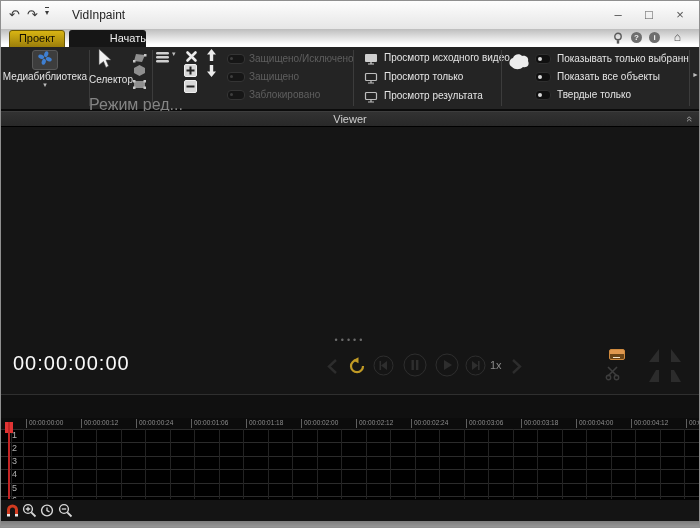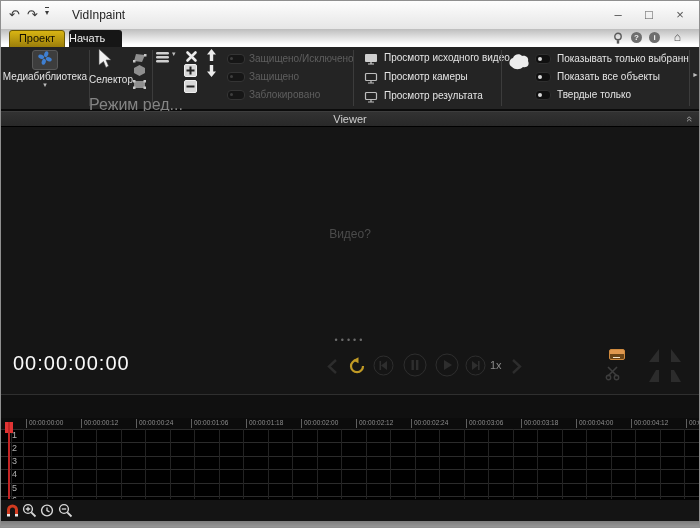--- a/index.html
+++ b/index.html
@@ -10,22 +10,22 @@
   
   #titlebar{left:0;top:0;width:100%;height:28px;background:linear-gradient(#fdfdfd,#e6e6e6);}
   .qat{color:#3a3a3a;font-size:13px;line-height:18px;}
   #win-title{left:71px;top:7px;font-size:12px;color:#1f1f1f;}
   .wbtn{width:30px;height:24px;top:2px;text-align:center;color:#555;font-size:13px;line-height:24px;}
   
   #tabrow{left:0;top:28px;width:100%;height:18px;background:linear-gradient(#bdbdbd,#ffffff 85%);}
   #tab-project{left:8px;top:1px;width:56px;height:20px;border-radius:3px;
      background:linear-gradient(#d9b513,#93770a);border:1px solid #6d5a06;
      color:#141000;font-size:11px;text-align:center;line-height:15px;box-sizing:border-box;}
-  #tab-start{left:68px;top:1px;width:53px;height:18px;border-radius:3px 3px 0 0;
-     background:#161616;color:#efefef;font-size:11px;text-align:left;line-height:17px;}
+  #tab-start{left:68px;top:1px;width:77px;height:18px;border-radius:3px 3px 0 0;
+     background:#161616;color:#efefef;font-size:11px;text-align:right;line-height:17px;}
   .tr-ico{top:2px;width:14px;height:14px;text-align:center;}
   .circ{border-radius:50%;background:#6e6e6e;color:#f2f2f2;font-size:8px;font-weight:bold;
      width:11px;height:11px;line-height:11px;text-align:center;}
   
   #ribbon{left:0;top:46px;width:100%;height:62px;background:#242424;border-bottom:2px solid #0b0b0b;box-sizing:content-box;}
   .divider{top:3px;width:1px;height:56px;background:#3c3c3c;}
   .rlabel{font-size:10px;color:#e4e4e4;white-space:nowrap;}
   .seclabel{font-size:16px;color:#848484;white-space:nowrap;text-align:center;}
   .dislabel{font-size:10px;color:#5f5f5f;white-space:nowrap;}
   .iconbox{width:26px;height:20px;border-radius:3px;background:#3d3d3d;border:1px solid #585858;
@@ -195,21 +195,21 @@
           <path d="M7,9 V11 M4,11 H10" stroke="#cfcfcf" stroke-width="1.2"></path>
         </svg>
     </span>
     <div class="abs rlabel" style="left:383px;top:5px">Просмотр исходного видео</div>
     <span class="abs" style="left:363px;top:23px">
       <svg width="14" height="12">
           <rect x="1.5" y="1.5" width="11" height="7" rx="1" fill="none" stroke="#bdbdbd" stroke-width="1.2"></rect>
           <path d="M7,9 V11 M4,11 H10" stroke="#bdbdbd" stroke-width="1.2"></path>
         </svg>
     </span>
-    <div class="abs rlabel" style="left:383px;top:24px">Просмотр камеры</div>
+    <div class="abs rlabel" style="left:383px;top:24px">Просмотр только</div>
     <span class="abs" style="left:363px;top:42px">
       <svg width="14" height="12">
           <rect x="1.5" y="1.5" width="11" height="7" rx="1" fill="none" stroke="#bdbdbd" stroke-width="1.2"></rect>
           <path d="M7,9 V11 M4,11 H10" stroke="#bdbdbd" stroke-width="1.2"></path>
         </svg>
     </span>
     <div class="abs rlabel" style="left:383px;top:43px">Просмотр результата</div>
     <div class="abs divider" style="left:500px"></div>
 
     <span class="abs" style="left:507px;top:6px">
@@ -231,21 +231,20 @@
     <div class="abs rlabel" style="left:556px;top:42px">Твердые только</div>
     <div class="abs divider" style="left:688px"></div>
     <span class="abs" style="left:691px;top:24px;font-size:7px;color:#bdbdbd">►</span>
   </div>
 
   <div id="viewer-header" class="abs">
     <div id="viewer-title" class="abs">Viewer</div>
     <span id="collapse" class="abs">«</span>
   </div>
   <div id="viewer-body" class="abs">
-    <div id="video-q" class="abs">Видео?</div>
     <div id="dots" class="abs">•••••</div>
   </div>
 
   <div id="timecode" class="abs">00:00:00:00</div>
   <span class="abs" style="left:326px;top:357px">
     <svg width="11" height="17">
         <polyline points="9,2 2,8.5 9,15" stroke="#2d2d2d" stroke-width="2.4" fill="none"></polyline>
       </svg>
   </span>
   <span class="abs" style="left:346px;top:356px">

